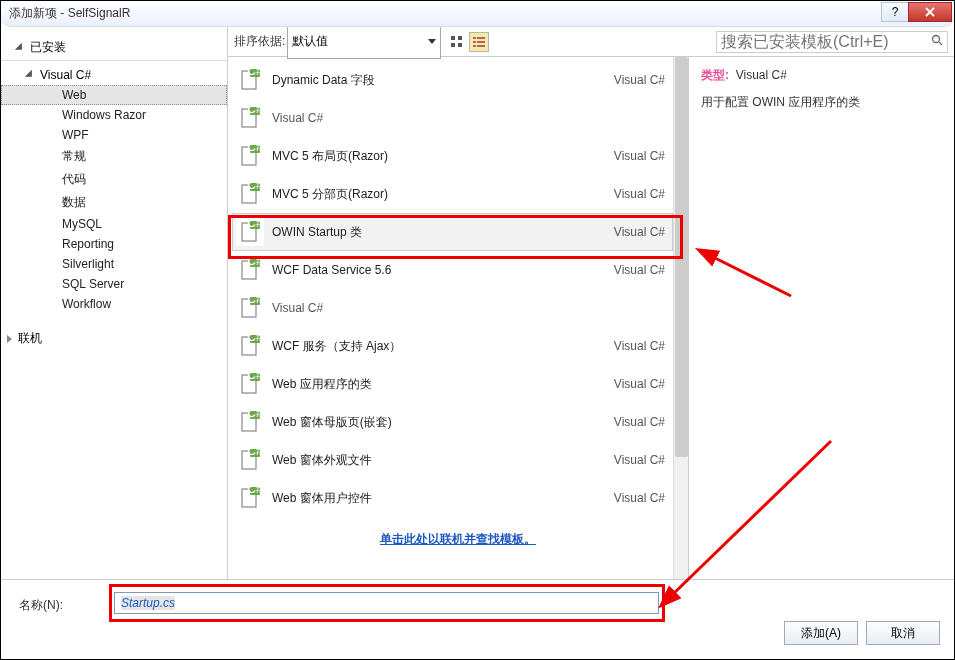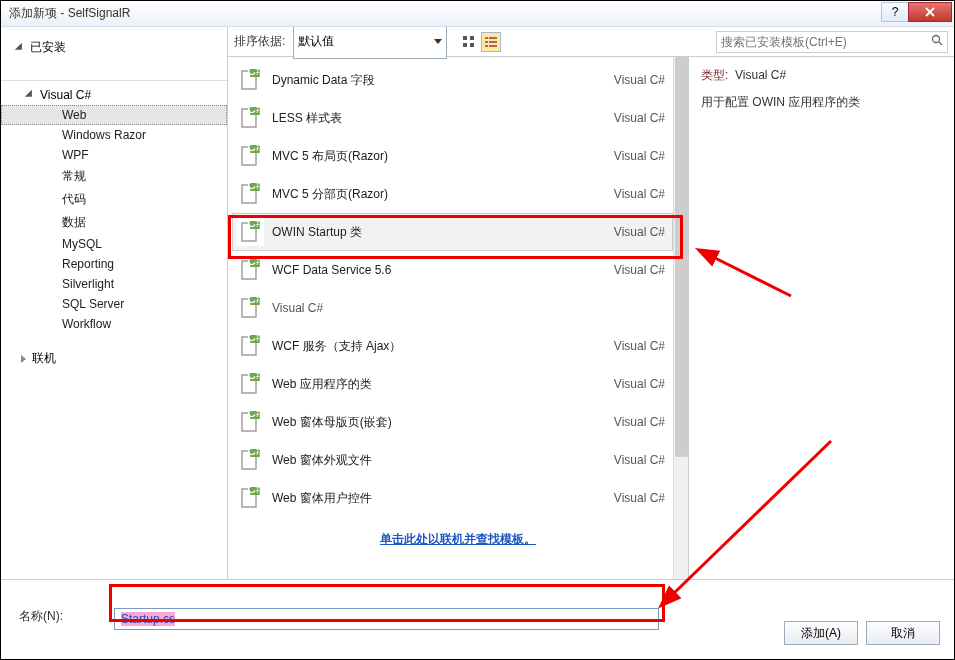--- a/index.html
+++ b/index.html
@@ -1,66 +1,66 @@
 <!DOCTYPE html>
 <html><head>
 <meta charset="utf-8">
 <style>
 * { box-sizing: border-box; margin: 0; padding: 0; font-family: "Microsoft YaHei", "Segoe UI", sans-serif; font-size: 12px; }
 body { background: #fff; }
 .window { width: 955px; height: 660px; border: 1px solid #000; position: relative; background: #fff; }
-.titlebar { height: 26px; background: linear-gradient(#fff, #eaf1fb); border-bottom: 1px solid #d5dfe5; display: flex; align-items: center; padding-left: 8px; position: relative; }
+.titlebar { height: 26px; background: linear-gradient(#fff, #eaf1fb); border-bottom: 1px solid #d5dfe5; display: flex; align-items: center; padding-left: 8px; position: relative; border-radius: 10px; }
 .titlebar .title { color: #333; }
 .titlebar .ctrls { position: absolute; right: 2px; top: 1px; display: flex; }
 .ctrl { width: 28px; height: 20px; border: 1px solid #b5c6d8; background: linear-gradient(#f7fbff,#e1ecf7); display:flex; align-items:center; justify-content:center; margin-left:-1px; cursor:pointer; }
 .ctrl.close { background: linear-gradient(#e8746f,#c0392b); color:#fff; border-color:#a23; width:44px; }
 .ctrl svg { width:10px; height:10px; }
 .body { display:flex; height: 552px; }
 .sidebar { width: 227px; border-right: 1px solid #ccc; padding-top:6px; overflow:hidden; }
 .side-head { padding:6px 10px 6px 18px; display:flex; align-items:center; cursor:pointer; }
 .tri { display:inline-block; width:0; height:0; margin-right:6px; }
 .tri.open { border-left:5px solid #555; border-top:5px solid transparent; border-bottom:5px solid transparent; transform: rotate(45deg) translate(-1px,1px); }
 .tri.open2 { border-left:5px solid #555; border-top:5px solid transparent; border-bottom:5px solid transparent; transform: rotate(45deg) translate(-1px,1px); }
 .tri.closed { border-left:5px solid #888; border-top:4px solid transparent; border-bottom:4px solid transparent; }
-.side-head.top { font-weight:normal; border-bottom:1px solid #ddd; margin-bottom:4px; padding-bottom:24px; }
+.side-head.top { font-weight:normal; border-bottom:1px solid #ddd; margin-bottom:4px; padding-bottom:4px; }
 .lang-item { padding:3px 10px 3px 28px; display:flex; align-items:center; cursor:pointer; }
 .sub-item { padding:3px 10px 3px 61px; cursor:pointer; color:#222; }
 .sub-item.sel { background:#e6e6e6; outline:1px dotted #888; outline-offset:-1px; }
-.online-head { padding:6px 10px 6px 20px; margin-top:10px; display:flex; align-items:center; cursor:pointer; }
+.online-head { padding:6px 10px 6px 6px; margin-top:10px; display:flex; align-items:center; cursor:pointer; }
 .main { flex:1; display:flex; flex-direction:column; }
-.topbar { height:30px; border-bottom:1px solid #ccc; display:flex; align-items:center; padding:0 6px; gap:6px; }
+.topbar { height:30px; border-bottom:1px solid #ccc; display:flex; align-items:center; padding:0 6px; }
 .topbar label { color:#333; margin-right:2px; }
 .sortdd { width:154px; height:34px; border:1px solid #9dabba; background:#fff; display:flex; align-items:center; justify-content:space-between; padding:0 4px; cursor:pointer; }
 .sortdd .ddarrow { width:0;height:0;border-left:4px solid transparent;border-right:4px solid transparent;border-top:5px solid #333; }
 .viewbtns { margin-left:6px; display:flex; gap:2px; }
 .viewbtn { width:20px; height:20px; border:1px solid transparent; display:flex; align-items:center; justify-content:center; cursor:pointer; }
 .viewbtn.active { border-color:#a8b8c8; background:#fde7a1; }
 .searchwrap { margin-left:auto; width:232px; height:22px; border:1px solid #ccc; display:flex; align-items:center; padding:0 4px; background:#fff; }
-.searchwrap input { flex:1; border:none; outline:none; font-size:12px; color:#333; }
+.searchwrap input { flex:1; border:none; outline:none; font-size:16px; color:#333; }
 .searchwrap .sicon { color:#666; cursor:pointer; }
 .content { flex:1; display:flex; overflow:hidden; }
 .itemlist { width:461px; position:relative; overflow:hidden; border-right:1px solid #ccc; }
 .scroll-track { position:absolute; right:0; top:0; width:15px; height:100%; background:#f0f0f0; border-left:1px solid #ddd; }
 .scroll-thumb { position:absolute; width:13px; left:1px; top:0; height:400px; background:#cdcdcd; border-radius:2px; }
 .items-inner { padding:4px 0 4px 4px; margin-right:15px; }
 .titem { height:38px; display:flex; align-items:center; padding-right:8px; cursor:pointer; position:relative; }
 .titem .ico { width:28px; height:28px; margin:0 8px 0 4px; display:flex; align-items:center; justify-content:center; background:#fff; position:relative; }
 .titem .nm { flex:1; color:#222; }
 .titem .lang { color:#555; }
 .titem.sel { background:#f2f2f2; outline:1px solid #ccc; outline-offset:-1px; }
 .redbox { position:absolute; border:3px solid #e00; pointer-events:none; }
 .link { color:#1b57c2; text-align:center; text-decoration:underline; padding:10px; cursor:pointer;font-weight:bold; }
 .right { flex:1; padding:10px 12px; color:#333; }
 .right .typeln { margin-bottom:10px; }
-.right .typeln b { font-weight:normal; color:#7f1d1d; }
+.right .typeln b { font-weight:bold; color:#ec4899; }
 .bottom { border-top:1px solid #ccc; padding:12px 14px 12px 18px; height:80px; position:relative; }
-.bottom-row { display:flex; align-items:flex-start;margin-top:16px; }
+.bottom-row { display:flex; align-items:flex-end; }
 .bottom-row label { width:95px; color:#333; }
 .bottom-row .ninput { width:545px; height:22px; border:1px solid #7a9ac0; background:#fff; padding:0 6px; display:flex; align-items:center; }
-.bottom-row .ninput span { color:#1b57c2; background:#f9a8d4; }
+.bottom-row .ninput span { color:#1b57c2; background:#e5e5e5;font-style:italic; }
 .btns { position:absolute; right:14px; bottom:14px; display:flex; gap:8px; }
 .btn { min-width:74px; height:24px; border:1px solid #9dabba; background:linear-gradient(#fdfdfd,#e8edf3); display:flex; align-items:center; justify-content:center; cursor:pointer; padding:0 10px; }
 .arrow { position:absolute; pointer-events:none; }
 .arrow svg { overflow:visible; }
 </style>
 </head>
 <body>
 
 <div class="window">
 
@@ -161,21 +161,20 @@
                 <div class="lang">Visual C#</div>
               </div>
               <div class="titem">
                 <div class="ico">
                   <svg width="24" height="24" viewBox="0 0 24 24">
                     <rect x="4" y="3" width="14" height="18" fill="#fff" stroke="#888" stroke-width="1.2"></rect>
                     <rect x="12" y="1" width="10" height="8" rx="1" fill="#6fa84f"></rect>
                     <text x="17" y="7" font-size="6" fill="#fff" text-anchor="middle">C#</text>
                   </svg>
                 </div>
-                <div class="nm">LESS 样式表</div>
                 <div class="lang">Visual C#</div>
               </div>
               <div class="titem">
                 <div class="ico">
                   <svg width="24" height="24" viewBox="0 0 24 24">
                     <rect x="4" y="3" width="14" height="18" fill="#fff" stroke="#888" stroke-width="1.2"></rect>
                     <rect x="12" y="1" width="10" height="8" rx="1" fill="#6fa84f"></rect>
                     <text x="17" y="7" font-size="6" fill="#fff" text-anchor="middle">C#</text>
                   </svg>
                 </div>

